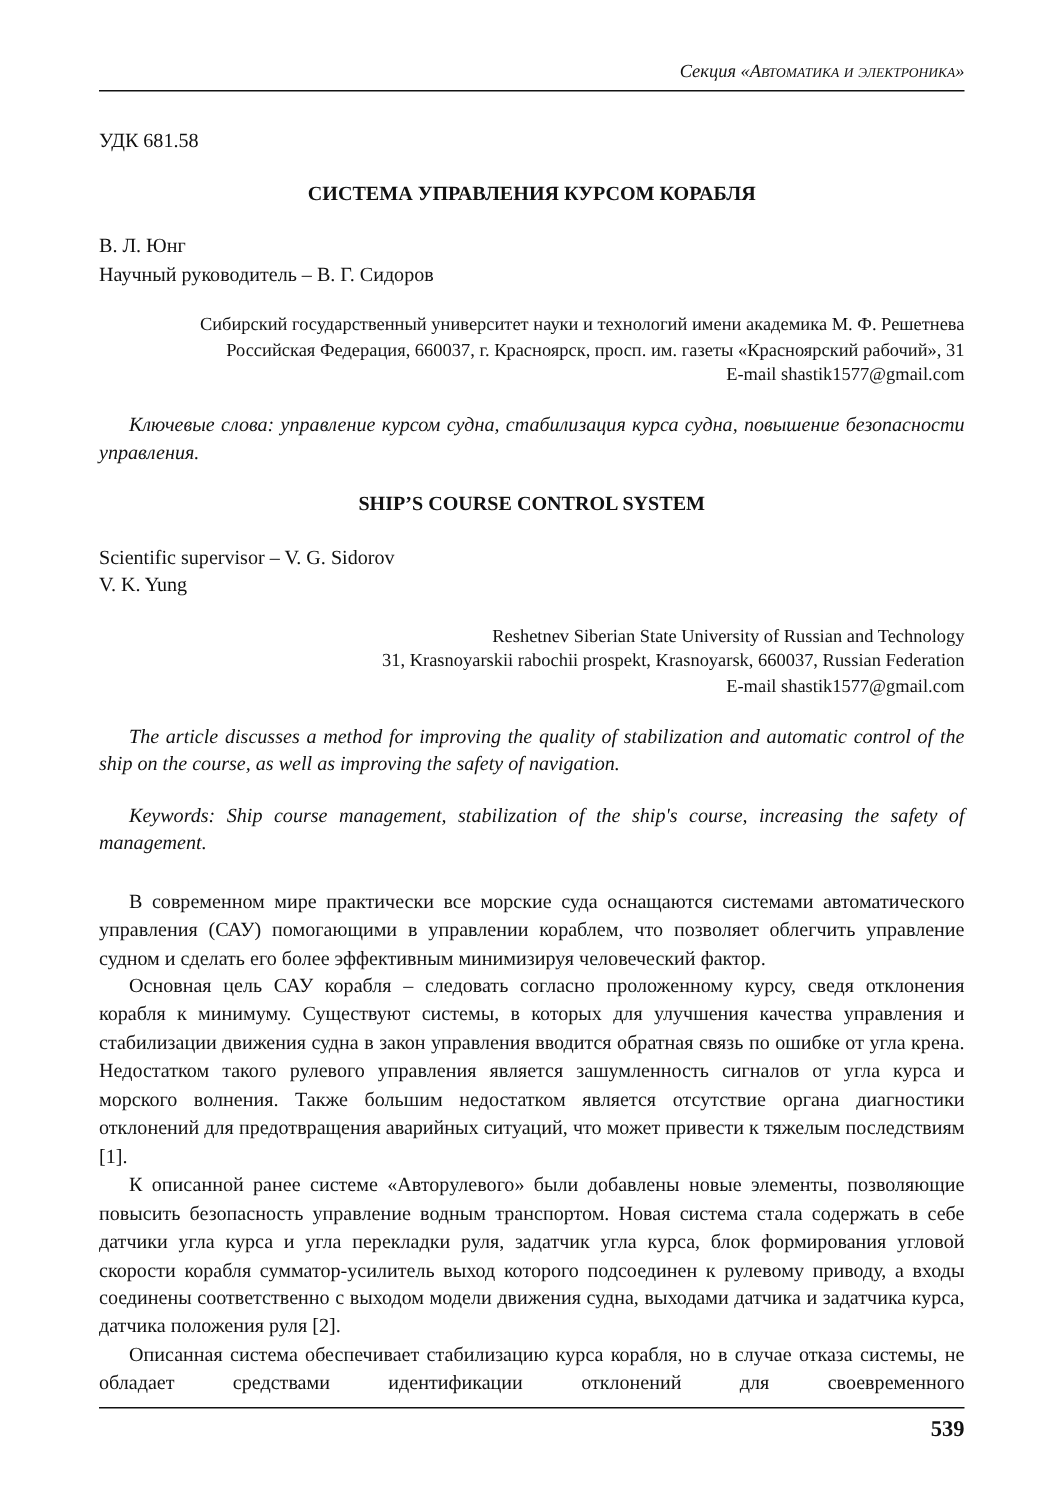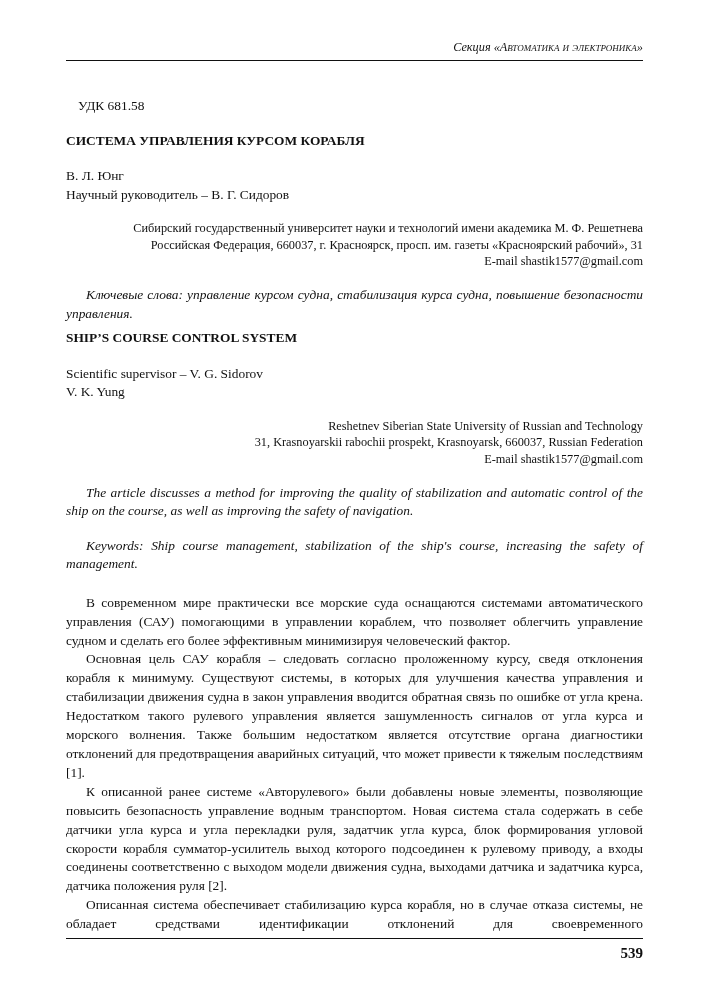--- a/index.html
+++ b/index.html
@@ -6,27 +6,27 @@
     body { width: 709px; height: 1003px; position: relative; overflow: hidden;
            font-family: "Liberation Serif", serif; color: #111; }
     .page { position: absolute; left: 0; top: 0; width: 709px; height: 1003px; }
     .running-head { position: absolute; left: 66px; right: 66px; top: 40px;
                     text-align: right; font-style: italic; font-size: 12.3px; }
     .running-head .sc { font-variant: small-caps; }
     .head-rule { position: absolute; left: 66px; right: 66px; top: 60px; border-top: 1.3px solid #111; }
     .foot-rule { position: absolute; left: 66px; right: 66px; top: 938px; border-top: 1.3px solid #111; }
     .page-number { position: absolute; right: 66px; top: 945px; font-size: 15px; font-weight: bold; }
     .content { position: absolute; left: 66px; right: 66px; top: 85px; font-size: 13.4px; line-height: 18.5px; }
-    .udc { margin: 12px; }
-    .title { text-align: left; font-weight: bold; margin: 16px 0 0 0; }
+    .udc { margin: 0; }
+    .title { text-align: center; font-weight: bold; margin: 16px 0 0 0; }
     .authors { margin-top: 17px; }
     .affil { text-align: right; font-size: 12.3px; line-height: 16.7px; margin-top: 16px; }
     .abstract { font-style: italic; text-align: justify; text-indent: 20px; margin-top: 16px; }
     .keywords { font-style: italic; text-align: justify; text-indent: 20px; margin-top: 16px; }
-    .title-en { margin-top: 6px; }
+    .title-en { margin-top: 16px; }
     .body-text p { margin: 0; text-indent: 20px; text-align: justify; }
     .body-text { margin-top: 20px; line-height: 18.9px; }
     .line { display: block; }
   </style>
 </head>
 <body>
 
 <div class="page">
 
   <div class="running-head">

